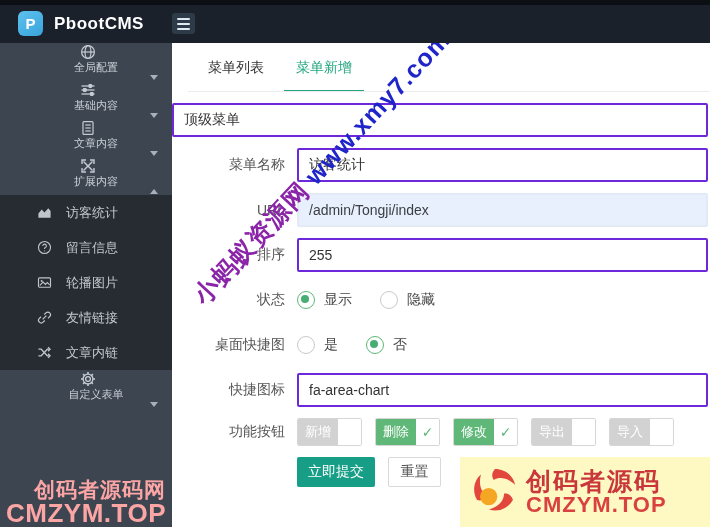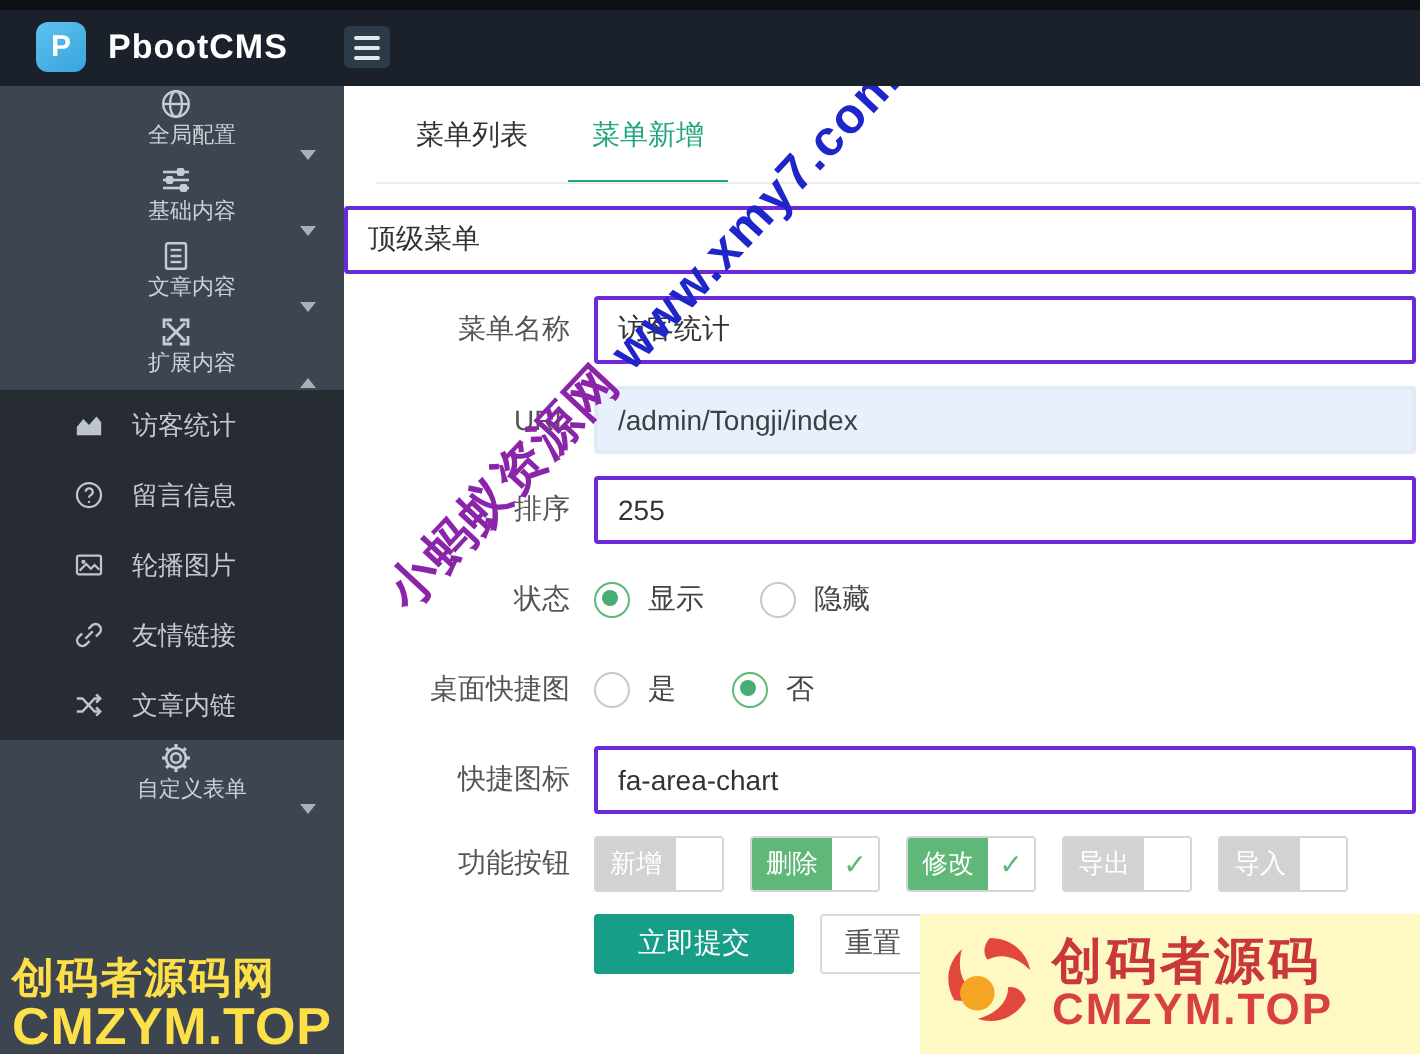--- a/index.html
+++ b/index.html
@@ -25,21 +25,21 @@
   .nav-item .nlabel{margin-left:16px;}
   .chev{width:0;height:0;border-left:4.5px solid transparent;border-right:4.5px solid transparent;margin-left:auto;}
   .chev.down{border-top:5px solid #a9b0ba;}
   .chev.up{border-bottom:5px solid #a9b0ba;}
   .submenu{background:#272c33;}
   .sub-item{height:35px;display:flex;align-items:center;padding:0 14px 0 36px;color:#c3c8cf;font-size:13px;cursor:pointer;}
   .sub-item .nico{width:16px;height:16px;display:flex;align-items:center;justify-content:center;color:#bfc5cd;flex:0 0 16px;}
   .sub-item .nlabel{margin-left:14px;}
   svg.ic{display:block;}
   
-  .wm-left{position:absolute;left:6px;bottom:1px;color:#fde047;font-weight:bold;line-height:1.0;z-index:11;pointer-events:none;}
+  .wm-left{position:absolute;left:6px;bottom:1px;color:#fca5a5;font-weight:bold;line-height:1.0;z-index:11;pointer-events:none;text-align:right;}
   .wm-left .l1{font-size:21px;letter-spacing:1px;}
   .wm-left .l2{font-size:26px;letter-spacing:.5px;}
   
   .main{position:absolute;left:172px;top:43px;right:0;bottom:0;background:#fff;}
   .tabs{position:relative;height:49px;display:flex;align-items:stretch;padding-left:24px;gap:8px;}
   .tab{position:relative;display:flex;align-items:center;padding:4px 12px;font-size:14px;color:#333;cursor:pointer;}
   .tab.active{color:#23a57f;}
   .tab.active::after{content:"";position:absolute;left:0;right:0;bottom:0;height:2px;background:#23a57f;}
   .tab-line{position:absolute;left:16px;right:0;bottom:0;height:1px;background:#ececec;}
   .form{padding-top:11px;}
@@ -56,21 +56,21 @@
   .radio.on::after{content:"";position:absolute;left:3px;top:3px;width:8px;height:8px;border-radius:50%;background:#48ad72;}
   .rlabel{font-size:14px;color:#444;margin:0 28px 0 9px;}
   .toggles{display:flex;align-items:center;}
   .toggle{display:flex;height:28px;border:1px solid #d6d6d6;border-radius:2px;overflow:hidden;margin-right:13px;cursor:pointer;box-sizing:border-box;}
   .toggle .t-label{width:40px;display:flex;align-items:center;justify-content:center;background:#d2d2d2;color:#fff;font-size:13px;}
   .toggle .t-check{width:23px;display:flex;align-items:center;justify-content:center;background:#fff;color:transparent;font-size:14px;font-weight:bold;}
   .toggle.on .t-label{background:#5fb878;}
   .toggle.on .t-check{color:#5fb878;}
   .toggle.on .t-check::before{content:"\2713";}
   .btns{display:flex;align-items:center;}
-  .btn-submit{width:100px;height:30px;background:#179e86;color:#fff;border:none;border-radius:2px;font-size:14px;cursor:pointer;font-family:inherit;}
+  .btn-submit{width:78px;height:30px;background:#179e86;color:#fff;border:none;border-radius:2px;font-size:14px;cursor:pointer;font-family:inherit;}
   .btn-reset{width:53px;height:30px;background:#fff;color:#555;border:1px solid #d9d9d9;border-radius:2px;font-size:14px;margin-left:13px;cursor:pointer;font-family:inherit;}
   
   .wm-diag{position:absolute;left:14px;top:246px;transform:rotate(-47deg);transform-origin:0 0;
     white-space:nowrap;font-weight:bold;font-size:25px;letter-spacing:1px;z-index:6;pointer-events:none;}
   .wm-diag .cn{color:#8a24a8;}
   .wm-diag .url{color:#1f25c9;}
   .wm-corner{position:absolute;right:0;bottom:0;width:250px;height:70px;background:#fef9c3;z-index:6;
     display:flex;align-items:center;padding-left:12px;box-sizing:border-box;pointer-events:none;}
   .wm-corner .ctext{margin-left:8px;line-height:1.0;}
   .wm-corner .ct1{font-size:25px;font-weight:bold;color:#c9363b;letter-spacing:2px;}

